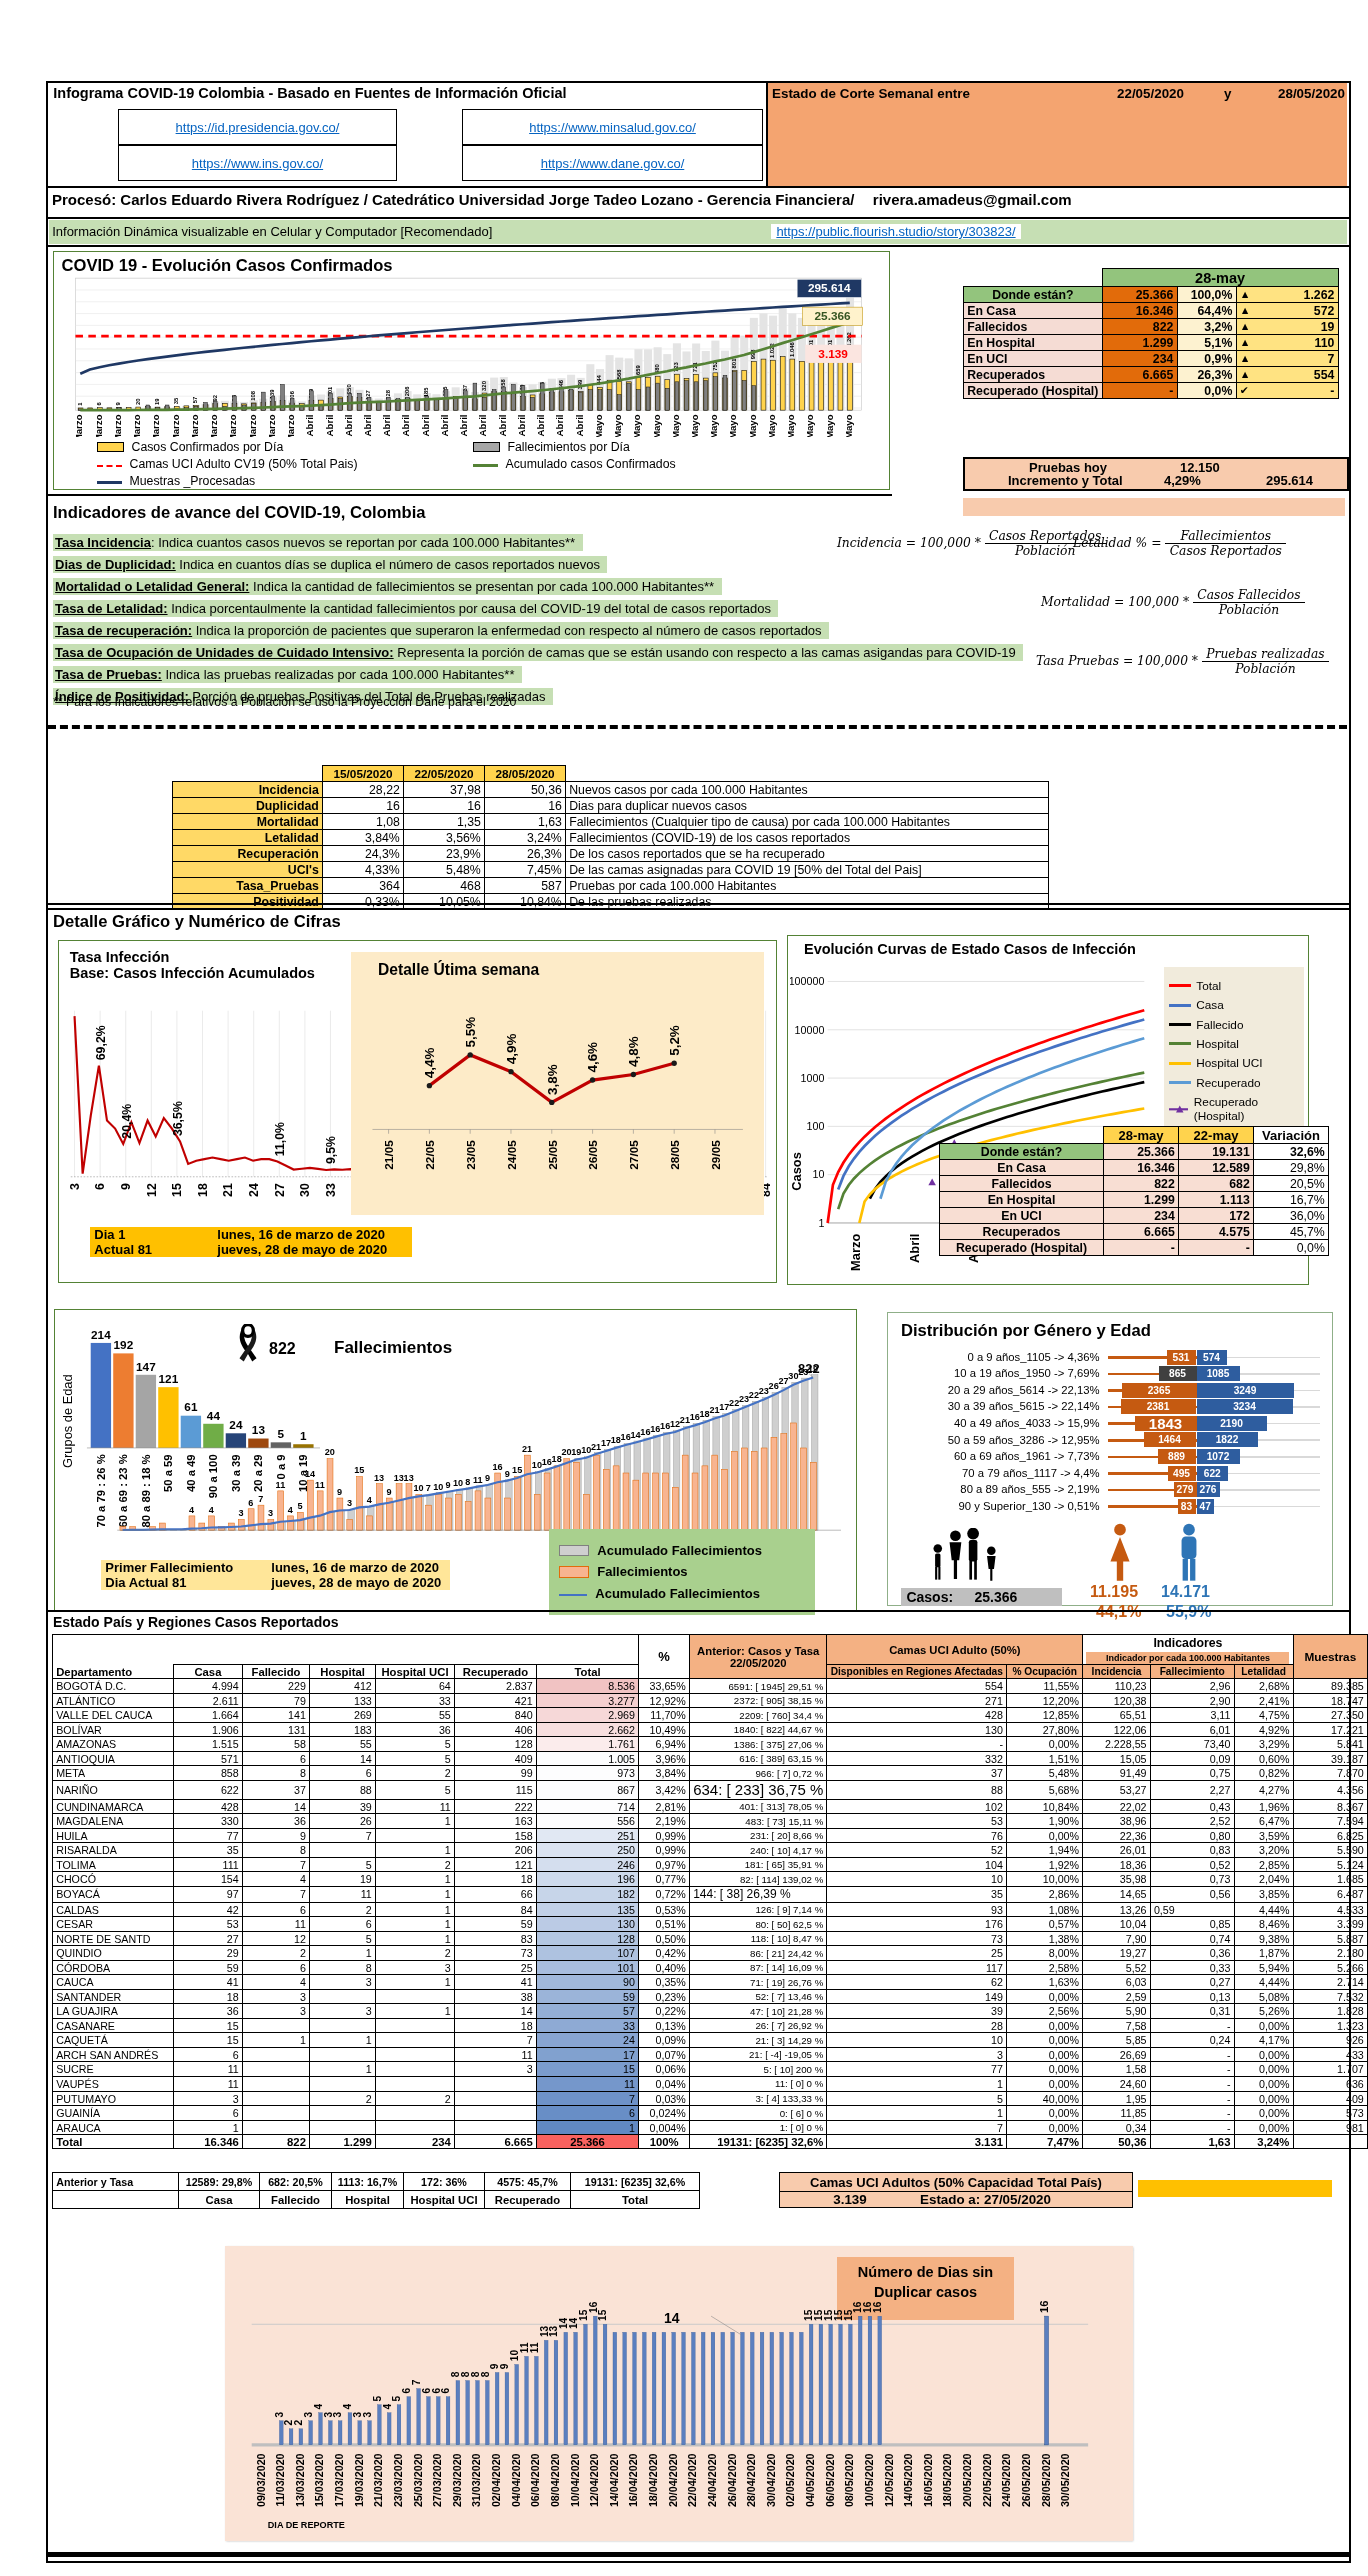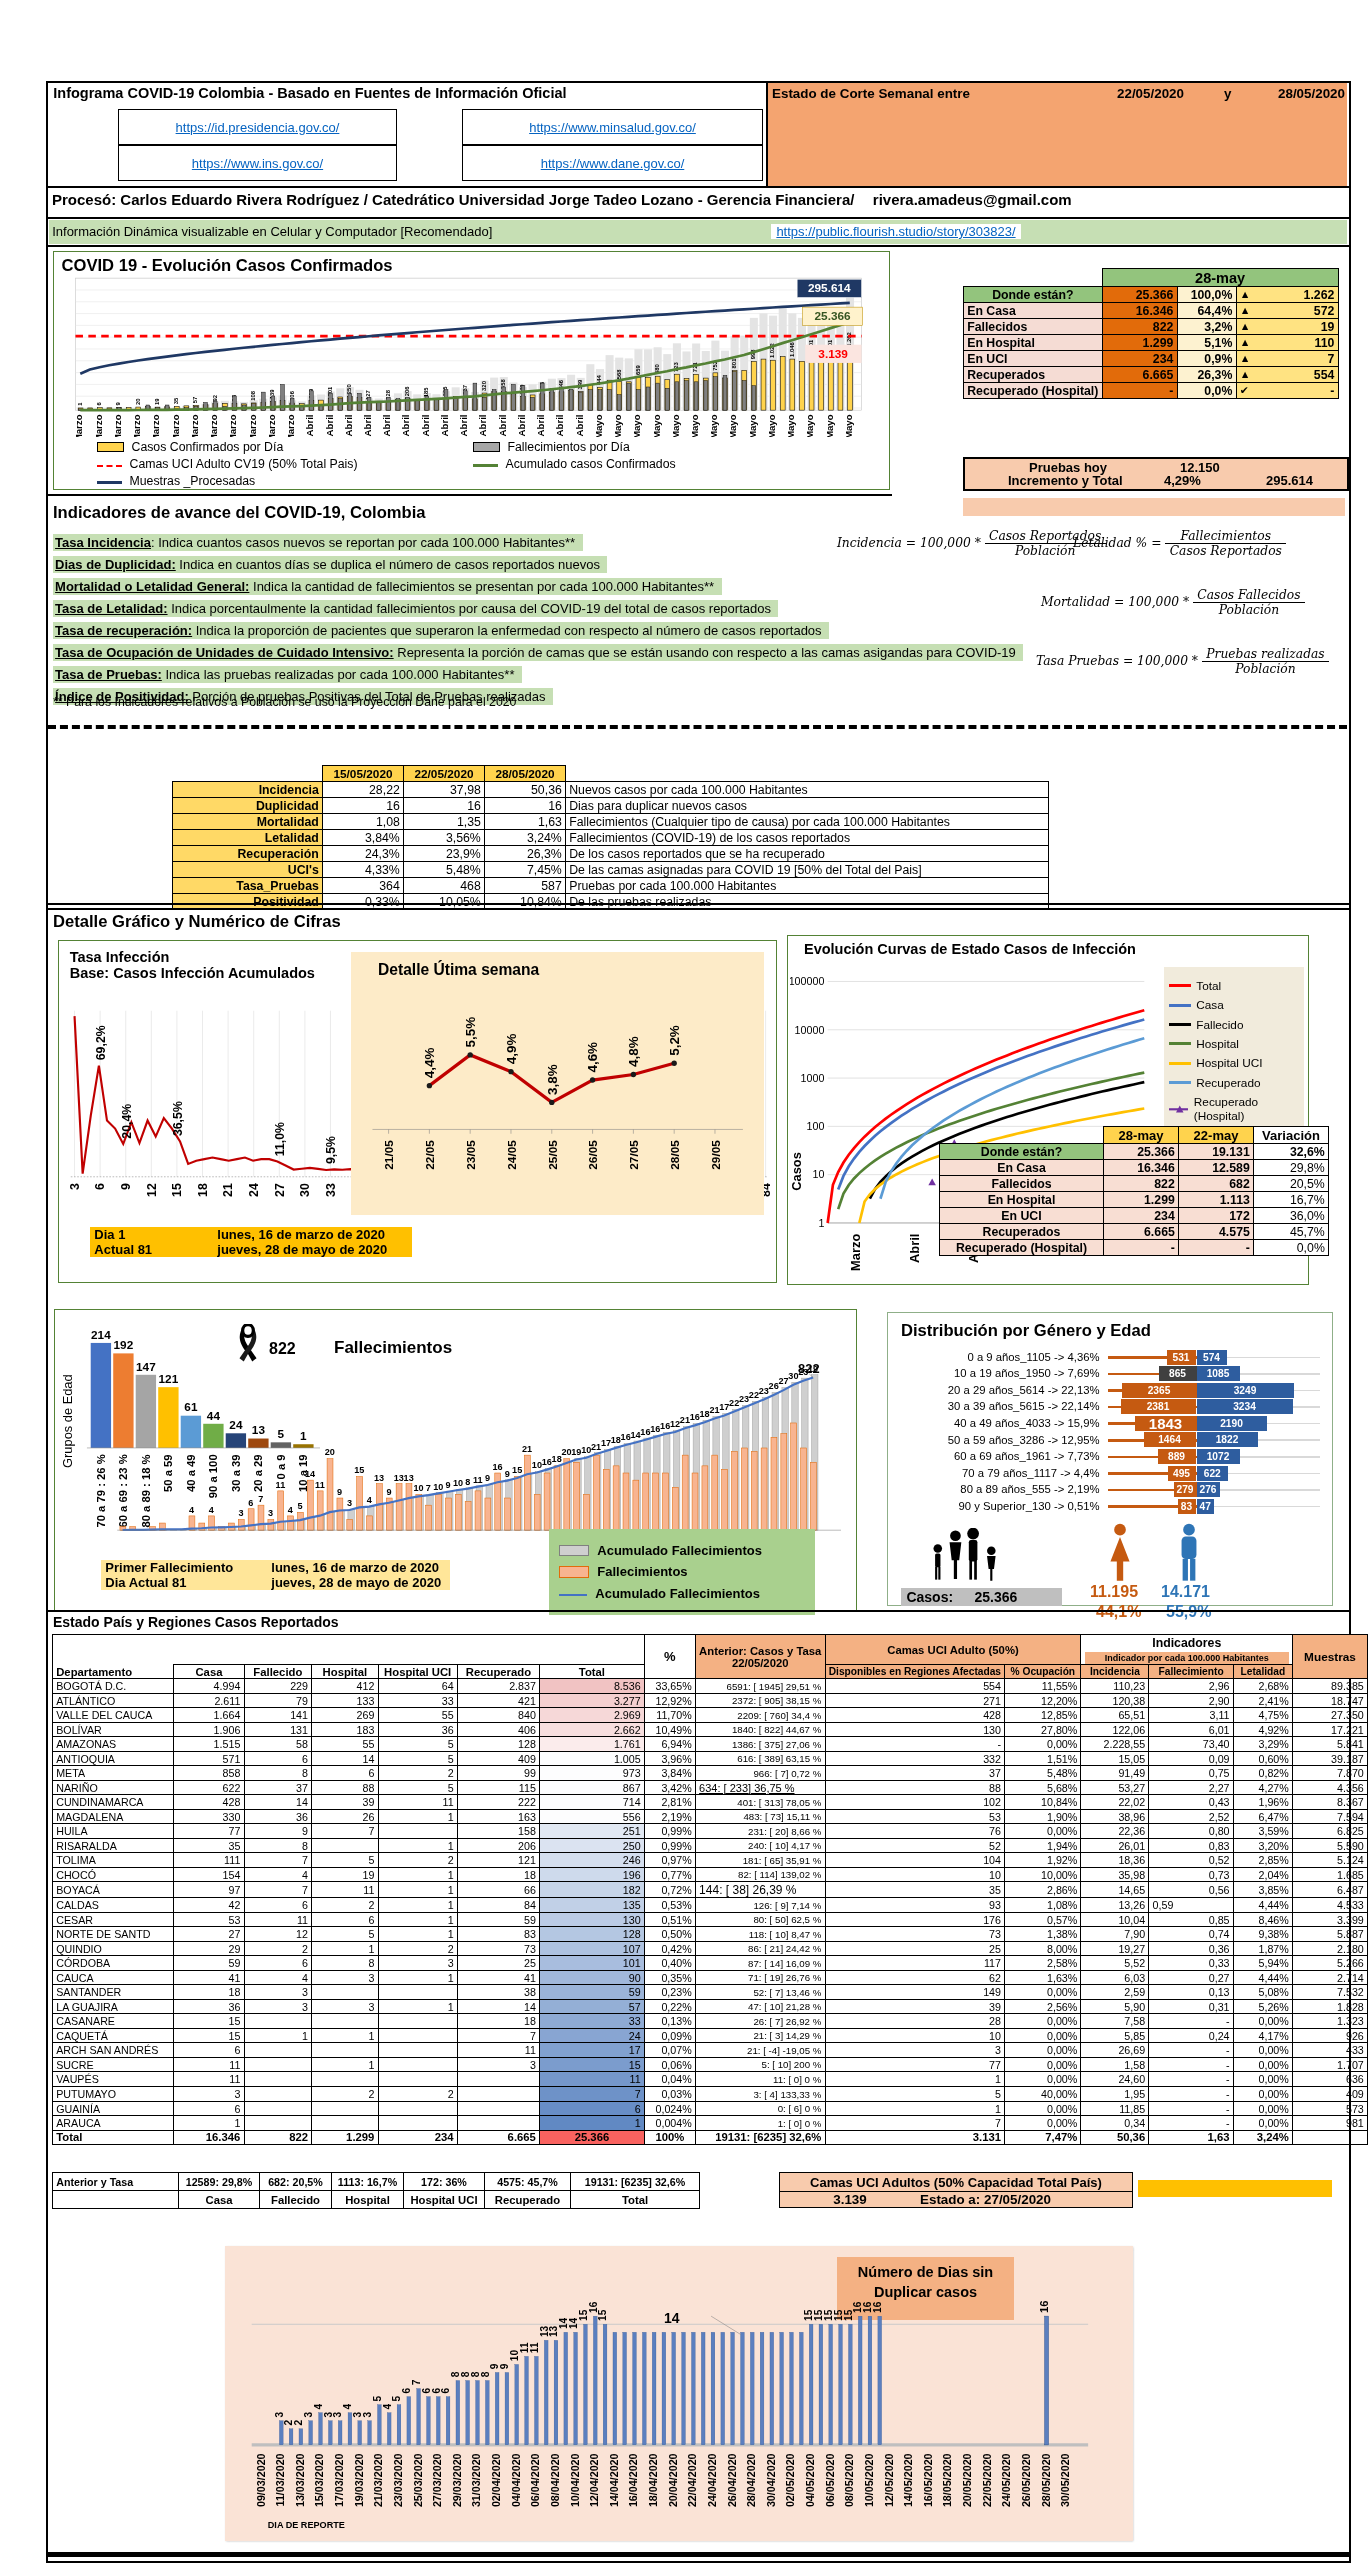--- a/index.html
+++ b/index.html
@@ -1386,21 +1386,21 @@
         </tr>
         <tr style="height: 14.5px;">
           <td style="font-size: 10.7px; text-align: left;">NARIÑO</td>
           <td style="font-size: 10.7px; text-align: right;">622</td>
           <td style="font-size: 10.7px; text-align: right;">37</td>
           <td style="font-size: 10.7px; text-align: right;">88</td>
           <td style="font-size: 10.7px; text-align: right;">5</td>
           <td style="font-size: 10.7px; text-align: right;">115</td>
           <td style="font-size: 10.7px; text-align: right; background: rgb(253, 253, 254);">867</td>
           <td style="font-size: 10.7px; text-align: right;">3,42%</td>
-          <td style="font-size: 11px; text-decoration: underline;">634: [ 233] 36,75 %</td>
+          <td style="font-size: 15px;">634: [ 233] 36,75 %</td>
           <td style="font-size: 10.7px; text-align: right;">88</td>
           <td style="font-size: 10.7px; text-align: right;">5,68%</td>
           <td style="font-size: 10.7px; text-align: right;">53,27</td>
           <td style="font-size: 10.7px; text-align: right;">2,27</td>
           <td style="font-size: 10.7px; text-align: right;">4,27%</td>
           <td style="font-size: 10.7px; text-align: right;">4.356</td>
         </tr>
         <tr style="height: 14.5px;">
           <td style="font-size: 10.7px; text-align: left;">CUNDINAMARCA</td>
           <td style="font-size: 10.7px; text-align: right;">428</td>

